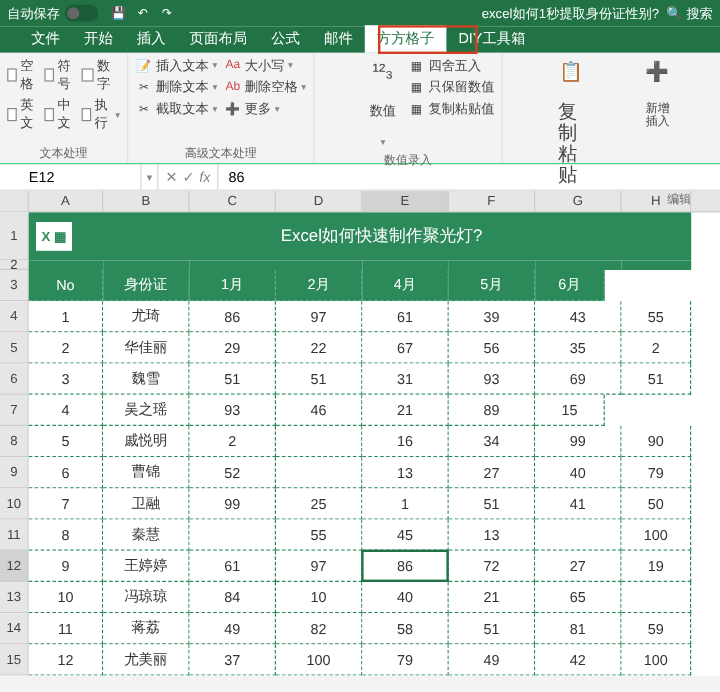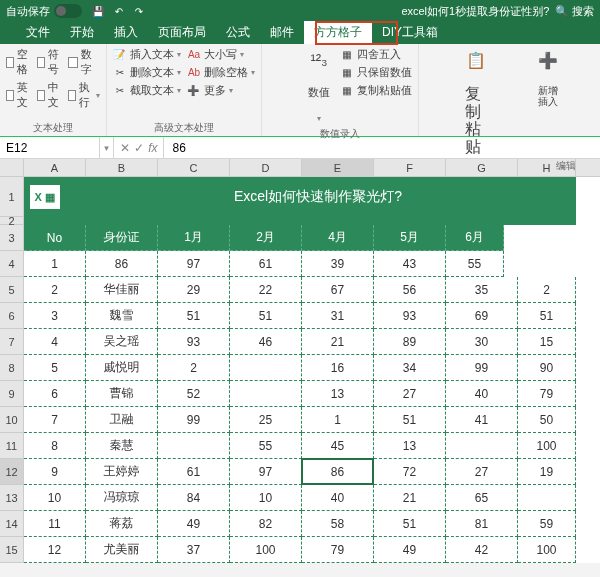--- a/index.html
+++ b/index.html
@@ -29,21 +29,21 @@
 .vcol { display: flex; flex-direction: column; gap: 3px; }
 .chk { display: flex; align-items: center; gap: 3px; }
 .chk-box { width: 11px; height: 11px; border: 1px solid #888; background: #fff; }
 .ribbon-item { display: flex; align-items: center; gap: 3px; white-space: nowrap; }
 .ico { width: 14px; height: 14px; display: inline-flex; align-items: center; justify-content: center; font-size: 10px; }
 .big-btn { display: flex; flex-direction: column; align-items: center; gap: 14px; padding: 2px 4px; margin-left: 36px; }
 .big-ico { width: 22px; height: 22px; display: flex; align-items: center; justify-content: center; font-size: 16px; }
 
 
 .formula-row { background: #fff; height: 22px; display: flex; align-items: center; border-bottom: 1px solid #d4d4d4; font-size: 12px; }
-.name-box { width: 100px; padding: 0 6px; border-right: 1px solid #d4d4d4; height: 100%; display: flex; align-items: center; }
+.name-box { width: 100px; padding: 0 6px; border-right: 1px solid #d4d4d4; height: 100%; display: flex; align-items: center; margin-left: 18px; }
 .name-dd { width: 14px; border-right: 1px solid #d4d4d4; height: 100%; display: flex; align-items: center; justify-content: center; color: #888; font-size: 9px; }
 .fx-controls { display: flex; gap: 4px; padding: 0 6px; color: #888; border-right: 1px solid #d4d4d4; height: 100%; align-items: center; }
 .formula-val { padding: 0 8px; }
 
 
 .grid-wrap { background: #fff; overflow: hidden; }
 .col-headers { display: flex; background: #e6e6e6; border-bottom: 1px solid #ccc; height: 18px; }
 .corner { width: 24px; border-right: 1px solid #ccc; background: #e6e6e6; }
 .col-h { text-align: center; font-size: 11px; color: #444; border-right: 1px solid #ccc; line-height: 18px; }
 .col-h.sel { background: #d2d2d2; }
@@ -234,20 +234,21 @@
         <div class="cell cB">身份证</div>
         <div class="cell cC">1月</div>
         <div class="cell cD">2月</div>
         <div class="cell cF">4月</div>
         <div class="cell cG">5月</div>
         <div class="cell cH">6月</div>
       </div>
       <div class="row " style="height: 26px;">
         <div class="row-h">4</div>
         <div class="cell cA">1</div>
+        <div class="cell cB">尤琦</div>
         <div class="cell cC">86</div>
         <div class="cell cD">97</div>
         <div class="cell cE">61</div>
         <div class="cell cF">39</div>
         <div class="cell cG">43</div>
         <div class="cell cH">55</div>
       </div>
       <div class="row " style="height: 26px;">
         <div class="row-h">5</div>
         <div class="cell cA">2</div>
@@ -271,21 +272,20 @@
         <div class="cell cH">51</div>
       </div>
       <div class="row " style="height: 26px;">
         <div class="row-h">7</div>
         <div class="cell cA">4</div>
         <div class="cell cB">吴之瑶</div>
         <div class="cell cC">93</div>
         <div class="cell cD">46</div>
         <div class="cell cE">21</div>
         <div class="cell cF">89</div>
-        <div class="cell cG">30</div>
         <div class="cell cH">15</div>
       </div>
       <div class="row " style="height: 26px;">
         <div class="row-h">8</div>
         <div class="cell cA">5</div>
         <div class="cell cB">戚悦明</div>
         <div class="cell cC">2</div>
         <div class="cell cD"></div>
         <div class="cell cE">16</div>
         <div class="cell cF">34</div>

